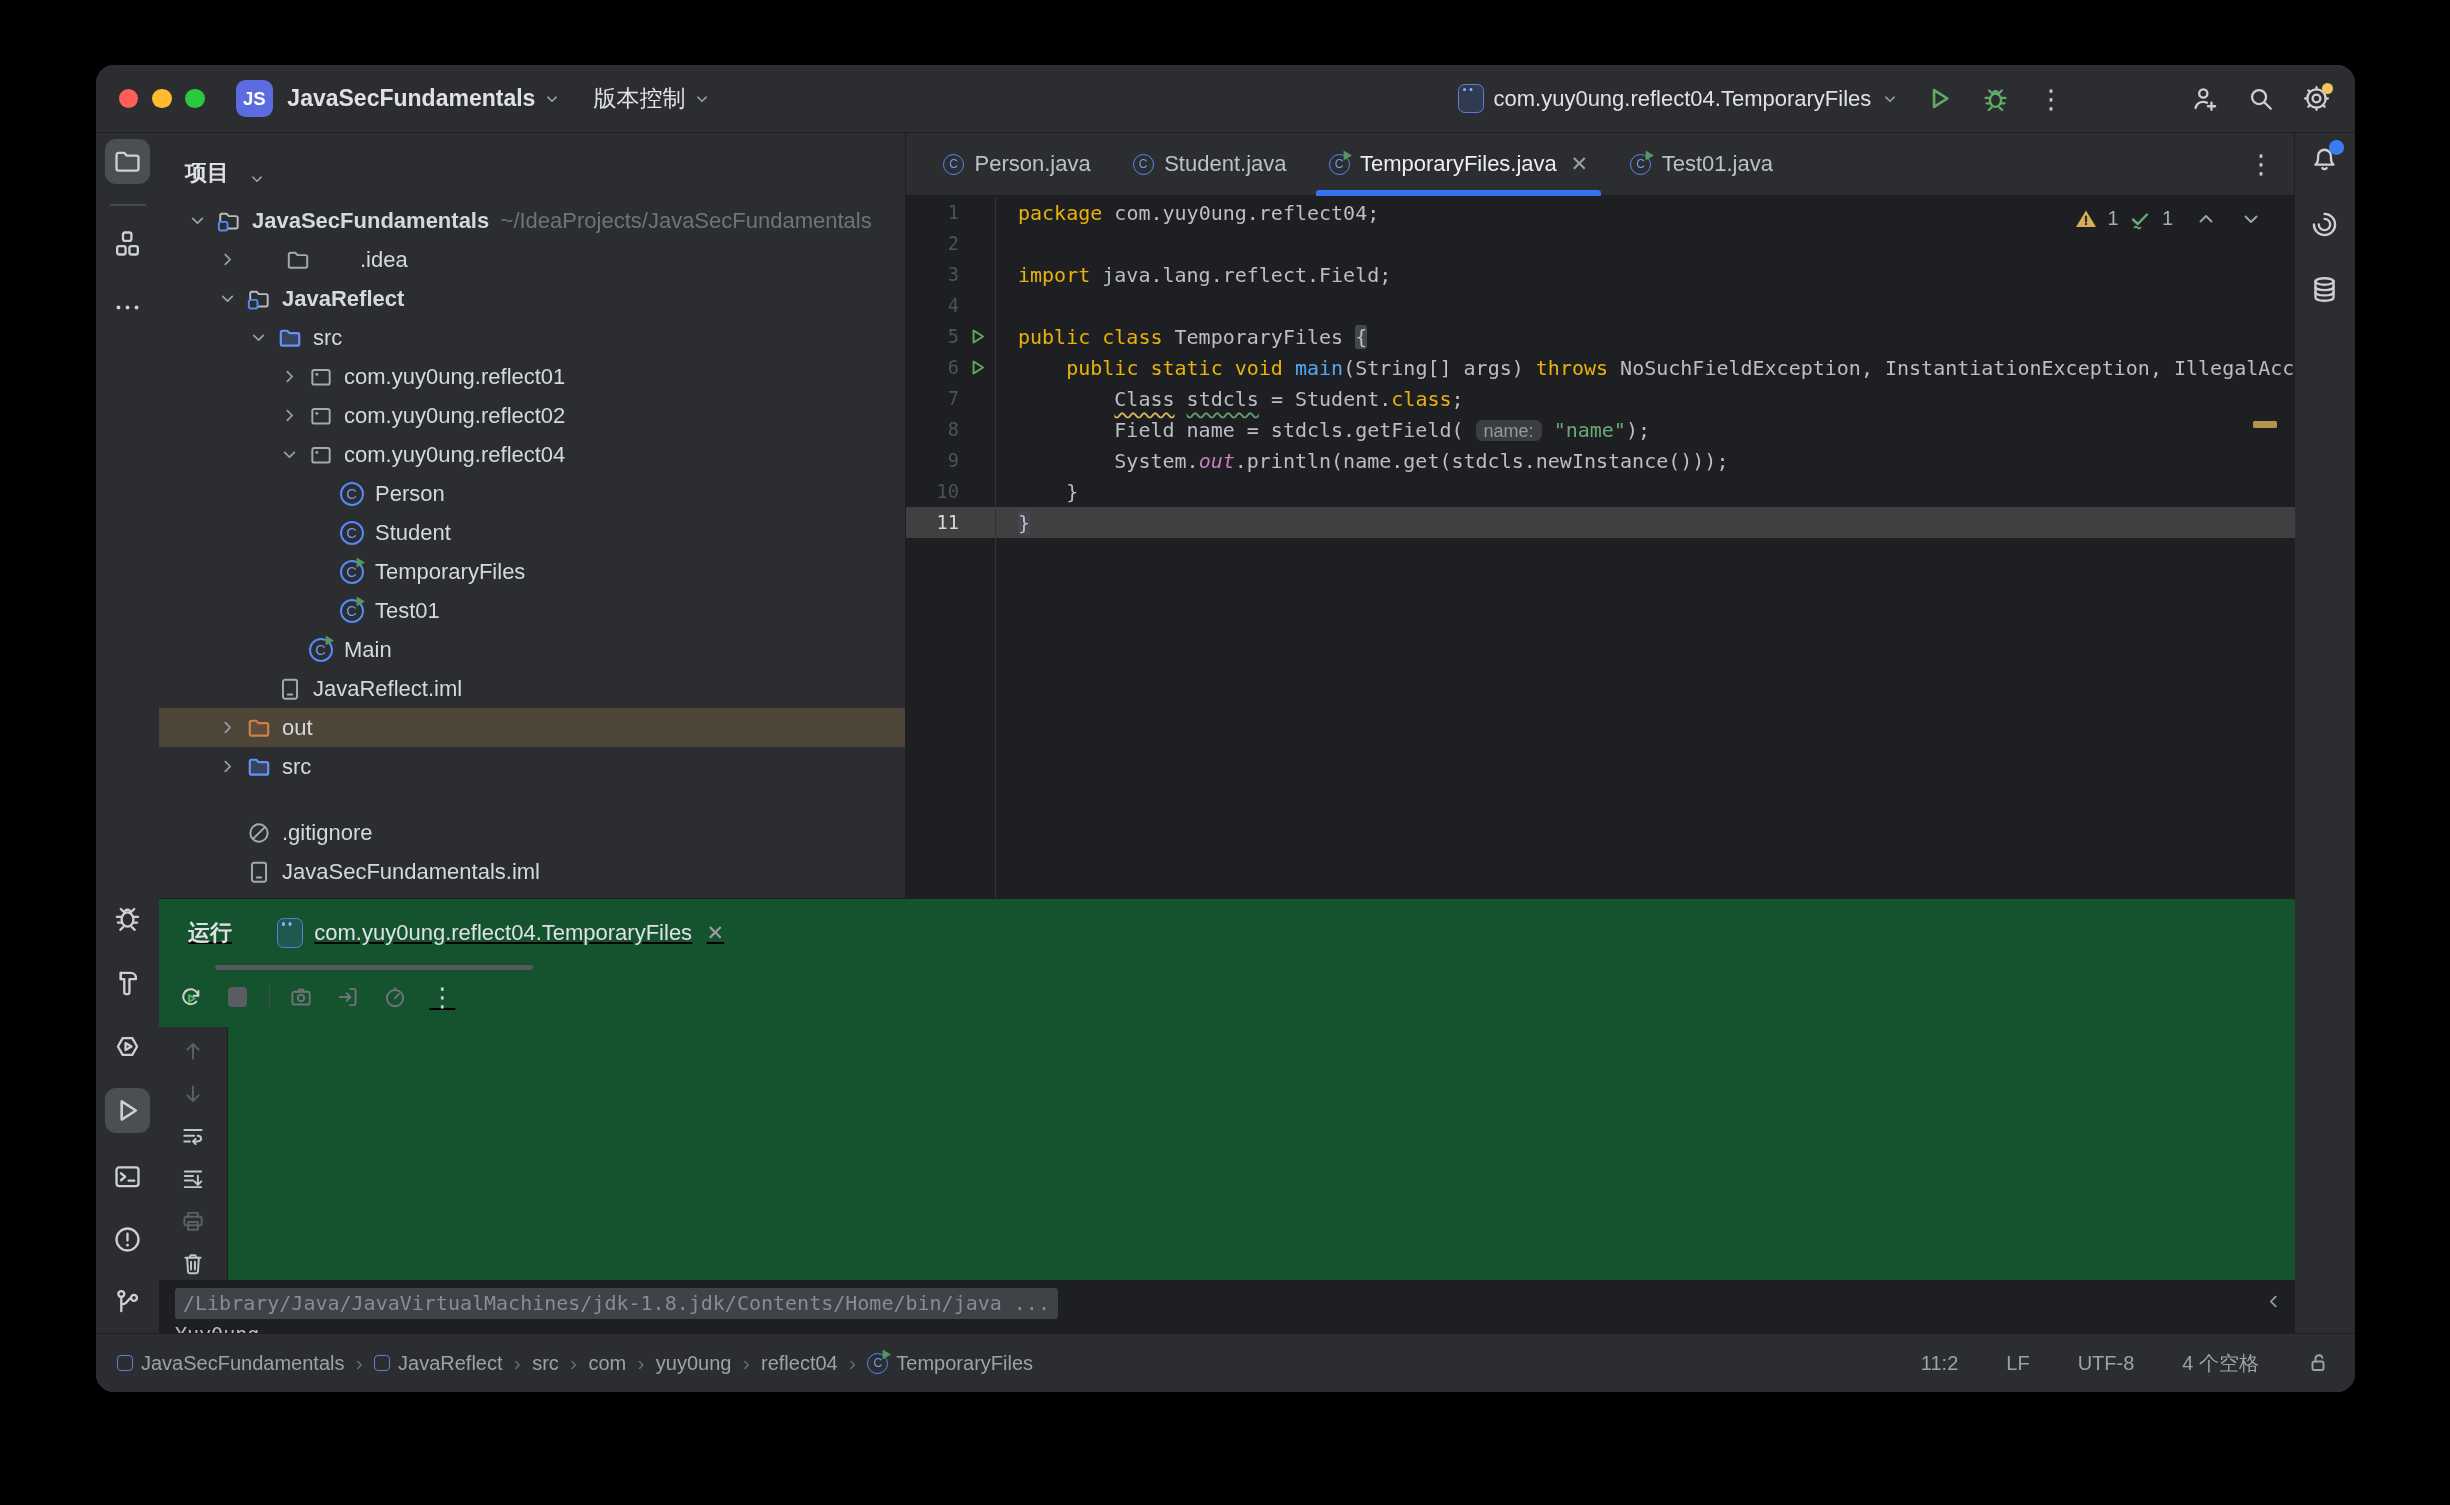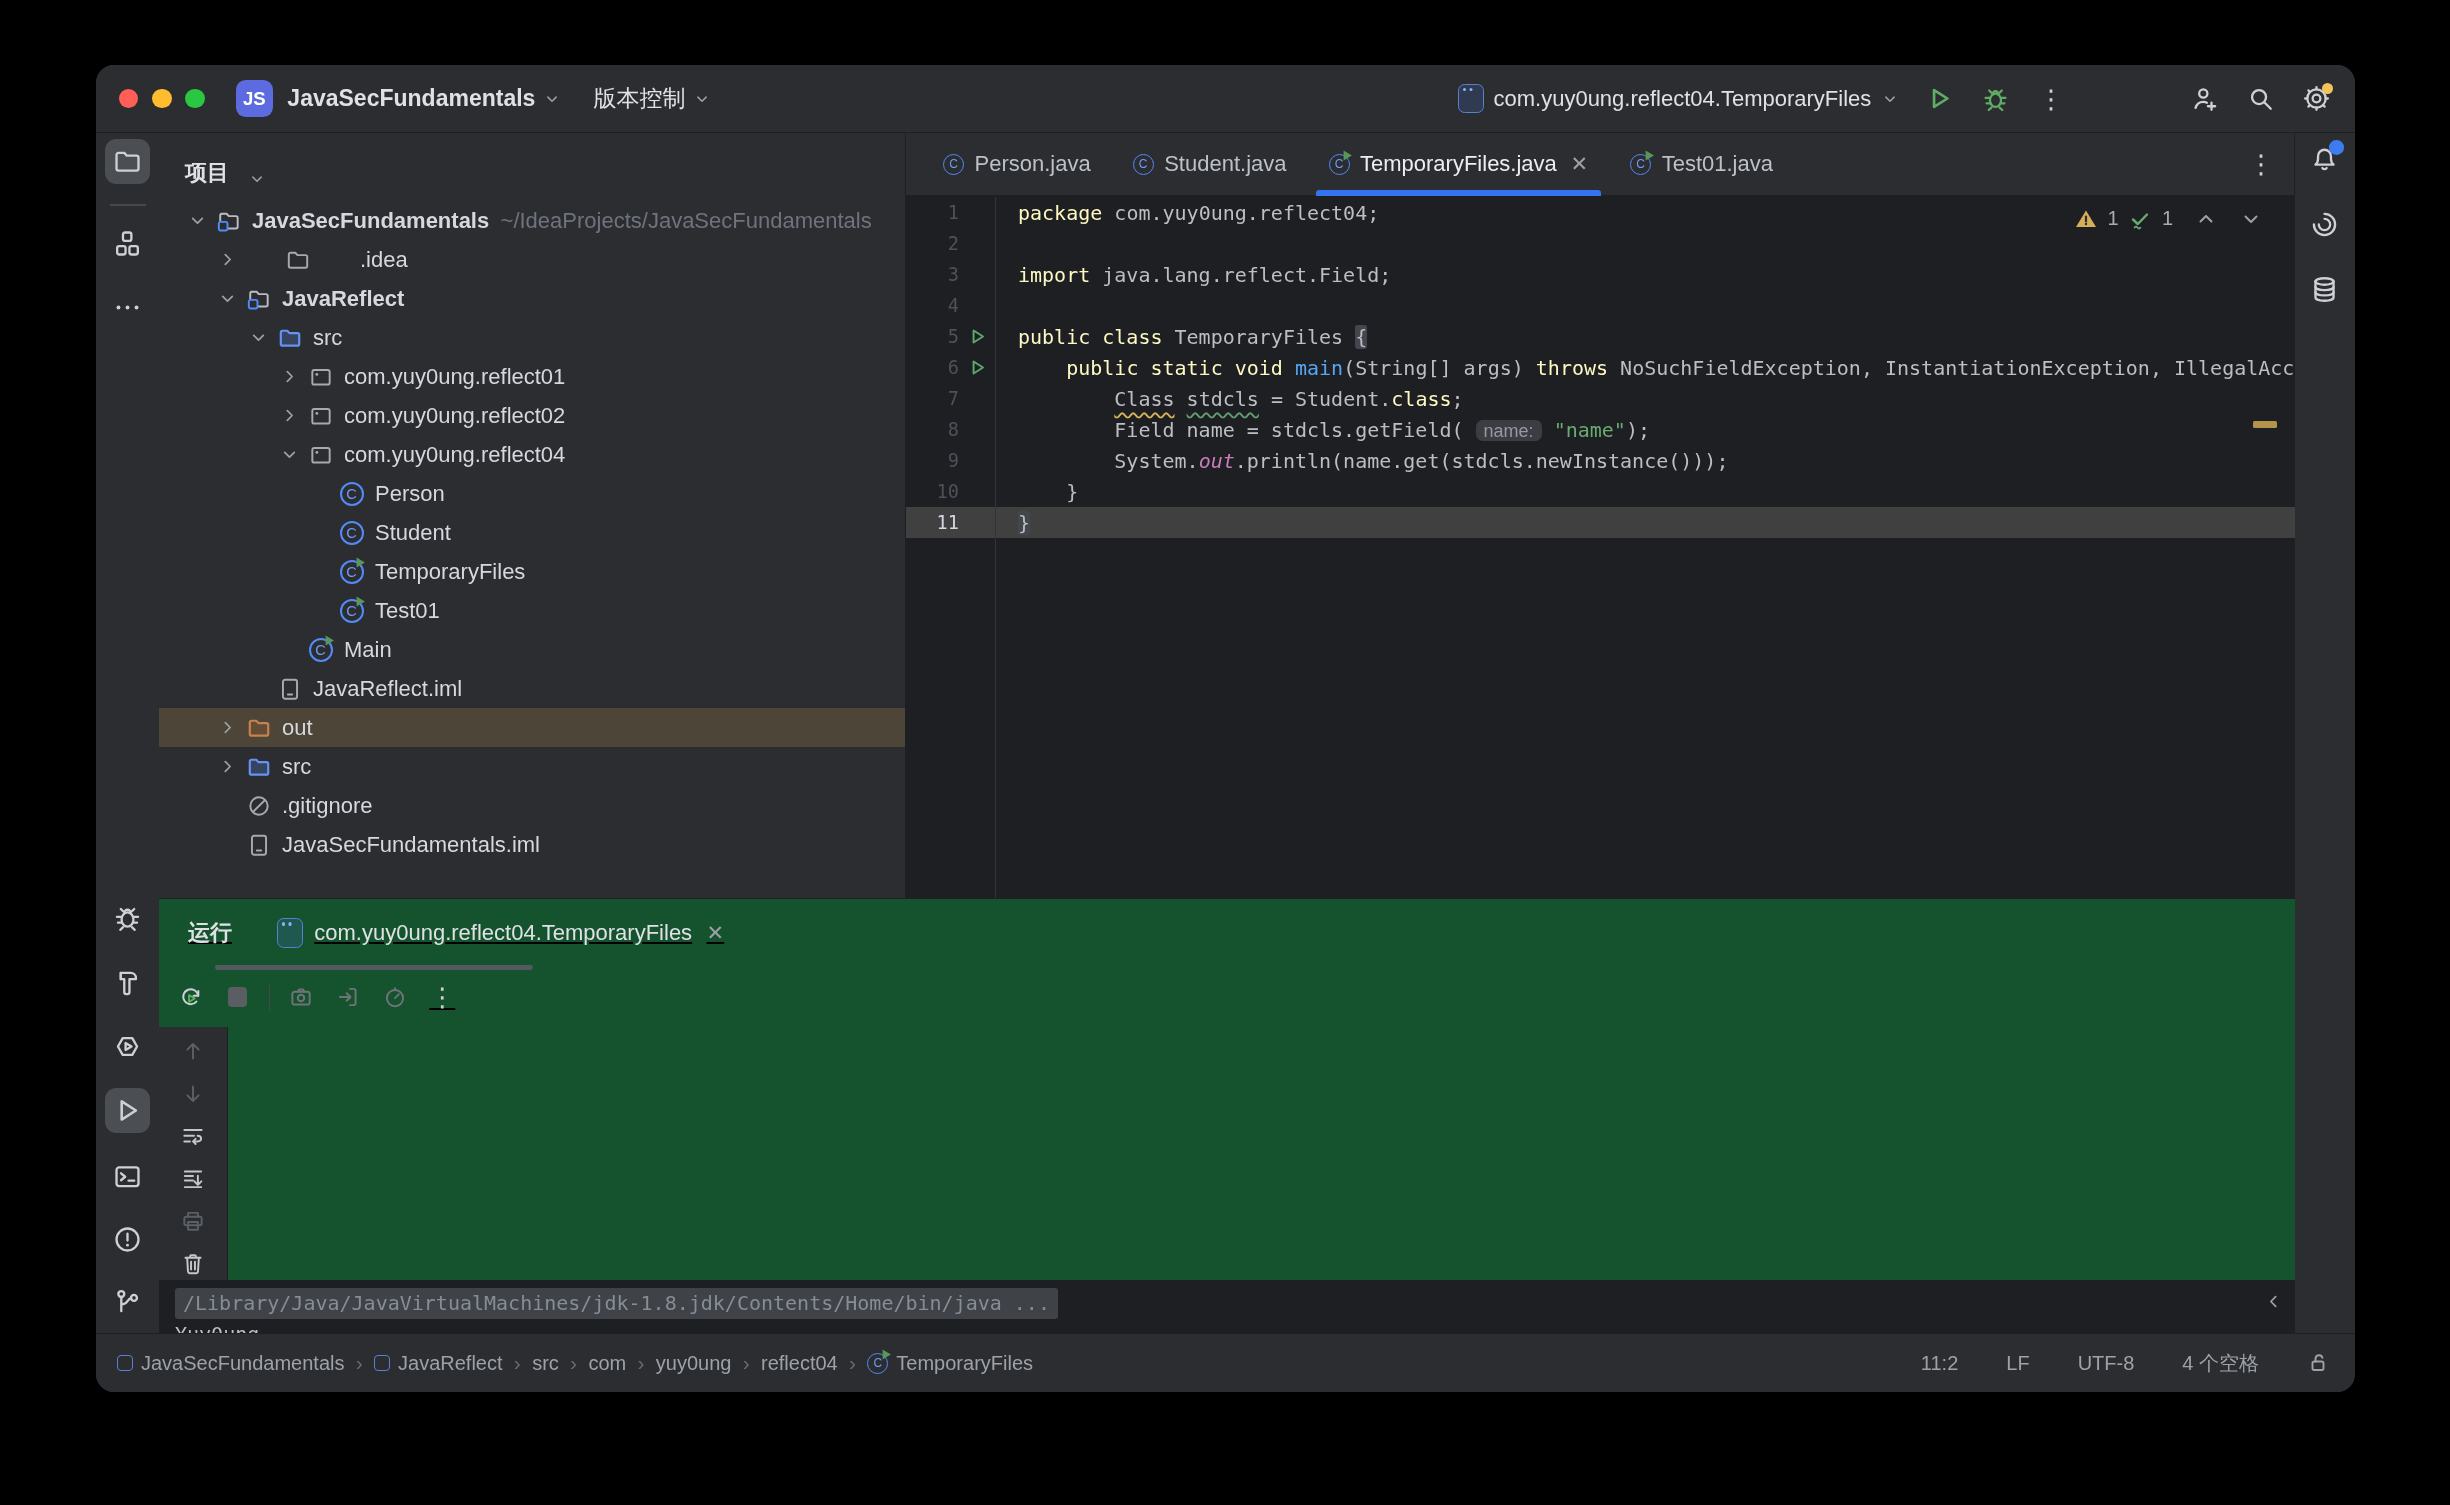--- a/index.html
+++ b/index.html
@@ -73,21 +73,21 @@
   .code-area{position:absolute;top:64px;left:0;right:0;bottom:0;overflow:hidden;
     font-family:"DejaVu Sans Mono",monospace;font-size:20px;}
   .code-area::before{content:'';position:absolute;left:89px;top:0;bottom:0;width:0.8px;background:#313438;z-index:3;}
   .code-line{display:flex;height:31px;align-items:center;position:relative;z-index:1;}
   .code-line.active-line{background:#404040;}
   .ln{width:53px;text-align:right;color:#4d515a;font-size:18.6px;flex:none;}
   .active-line .ln{color:#d5d8df}
   .runslot{width:36px;flex:none;display:flex;align-items:center;justify-content:center;}
   .runslot svg{width:21px;height:21px}
   .ct{padding-left:23px;white-space:pre;}
-  .t-kw{color:#fef9c3}.t-pl{color:#bcbec4}.t-fn{color:#56a8f5}.t-str{color:#6aab73}
+  .t-kw{color:#eab308}.t-pl{color:#bcbec4}.t-fn{color:#56a8f5}.t-str{color:#6aab73}
   .t-field{color:#c77dbb;font-style:italic}
   .t-brace{color:#bcbec4;background:#43464c;border-radius:2.4px;}
   .t-wy{color:#bcbec4;text-decoration:underline wavy #d5b45c 1.6px;text-underline-offset:5.7px;}
   .t-wg{color:#bcbec4;text-decoration:underline wavy #639e71 1.6px;text-underline-offset:5.7px;}
   .t-hint{background:#3b3d42;color:#9499a3;font-size:18px;border-radius:6.5px;padding:0.8px 8px;
     font-family:"Liberation Sans",sans-serif;}
   .inspections{position:absolute;top:9.7px;right:32px;display:flex;align-items:center;gap:9.7px;
     color:#a8abb2;font-size:20px;font-family:"Liberation Sans",sans-serif;z-index:5;}
   .inspections .ic svg{width:24px;height:24px;display:block}
   .insp-chev{color:#9da0a8;margin-left:11.3px}
@@ -482,21 +482,21 @@
               <path d="M9.5 6.5 15 12l-5.5 5.5"></path>
             </svg>
           </span>
           <span class="tree-ic">
             <svg viewBox="0 0 24 24" fill="none" stroke="#6693f5" stroke-width="2" stroke-linecap="round" stroke-linejoin="round">
               <path d="M3.5 7c0-1 .7-1.7 1.6-1.7h4.4L11.5 7.5h7.4c.9 0 1.6.7 1.6 1.6v8.4c0 .9-.7 1.6-1.6 1.6H5.1c-.9 0-1.6-.7-1.6-1.6z" fill="rgba(85,130,220,.28)"></path>
             </svg>
           </span>
           <span>src</span>
         </div>
-        <div class="tree-row" style="padding-left: 53px;">
+        <div class="tree-row" style="padding-left: 53px; margin-top: 27px;">
           <span class="tree-chev"></span>
           <span class="tree-ic">
             <svg viewBox="0 0 24 24" fill="none" stroke="currentColor" stroke-width="1.8" stroke-linecap="round" stroke-linejoin="round">
               <circle cx="12" cy="12" r="8"></circle>
               <path d="M6.8 17.2 17.2 6.8"></path>
             </svg>
           </span>
           <span>.gitignore</span>
         </div>
         <div class="tree-row" style="padding-left: 53px;">

